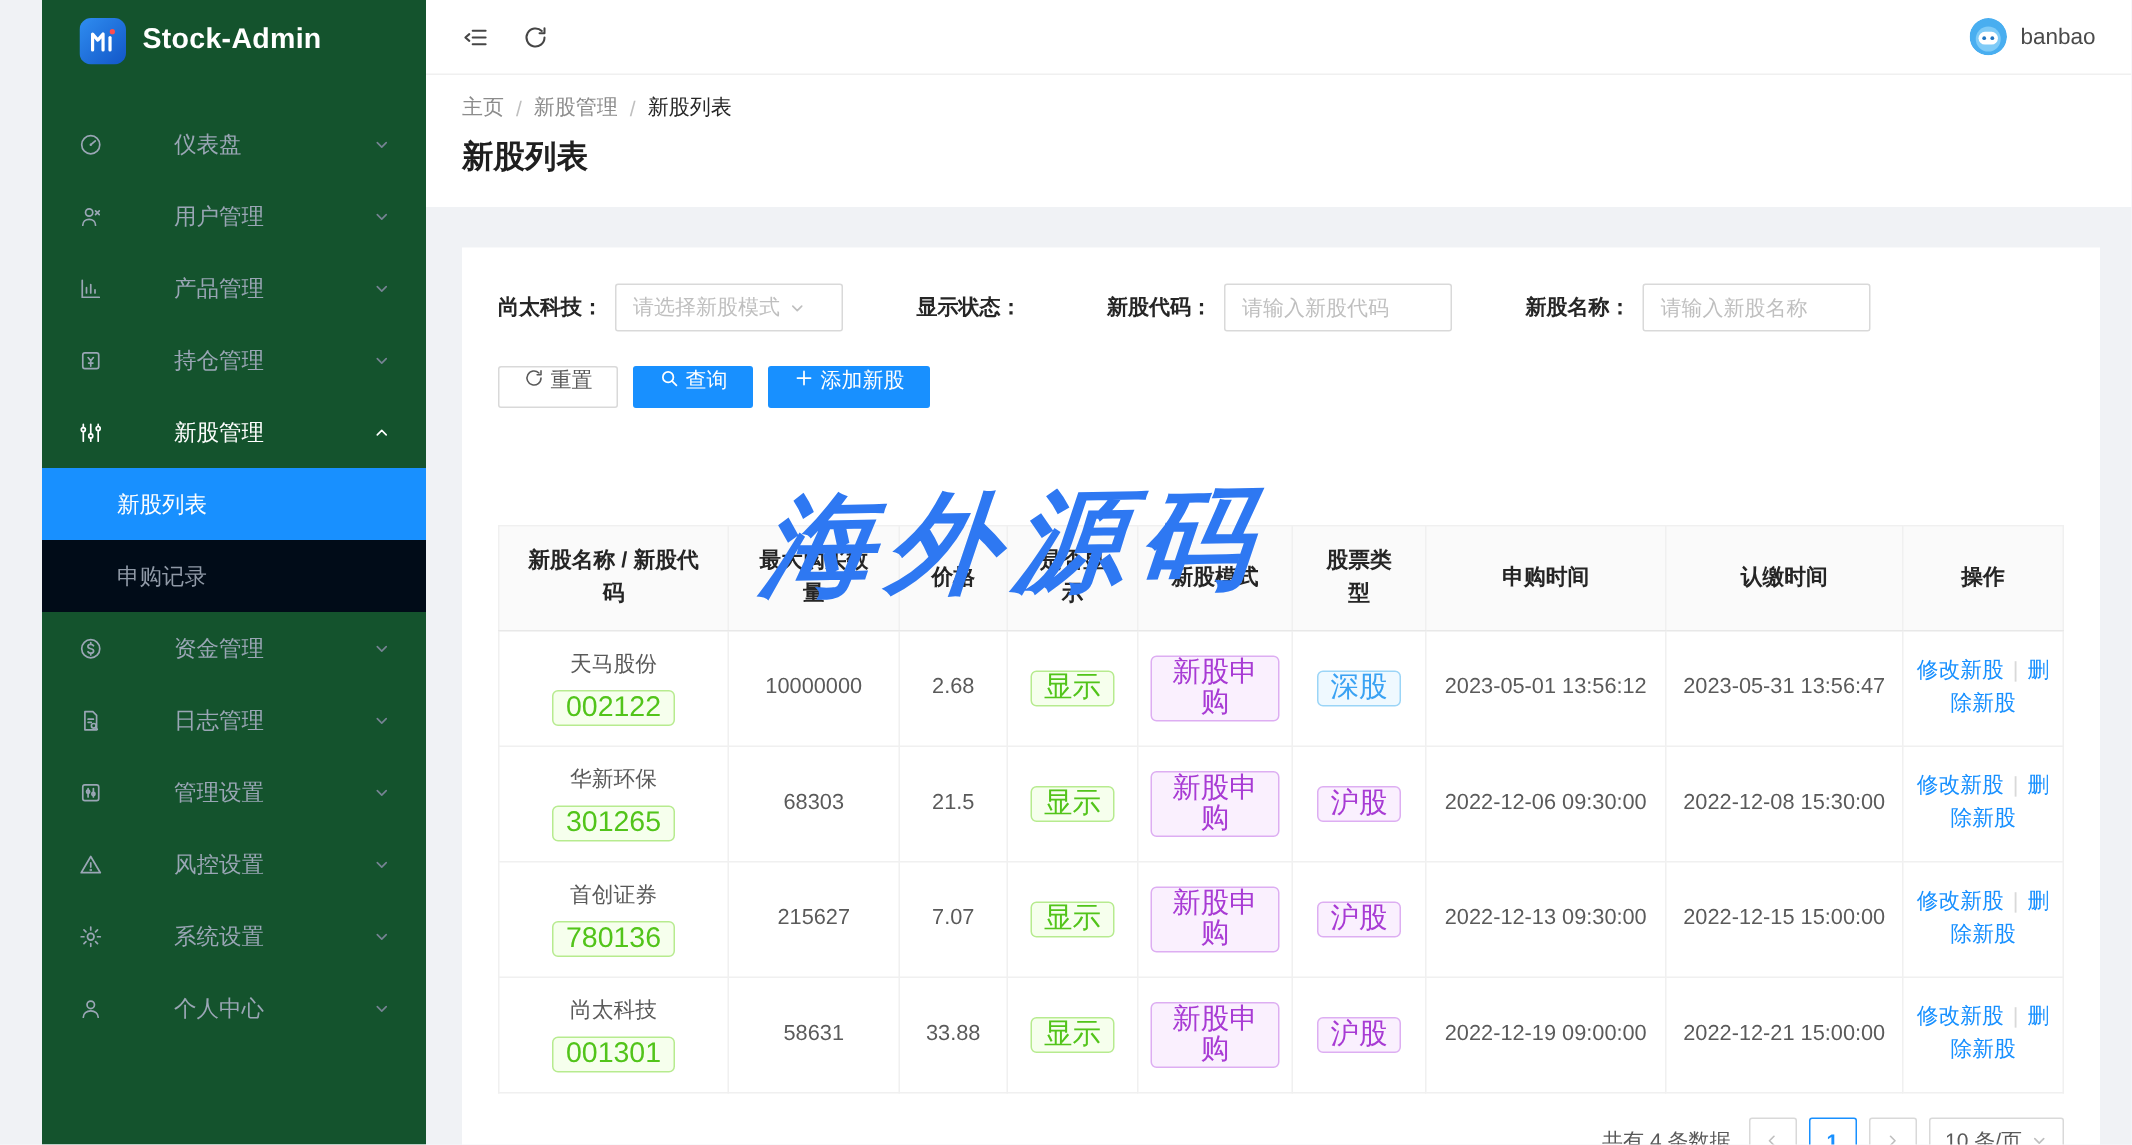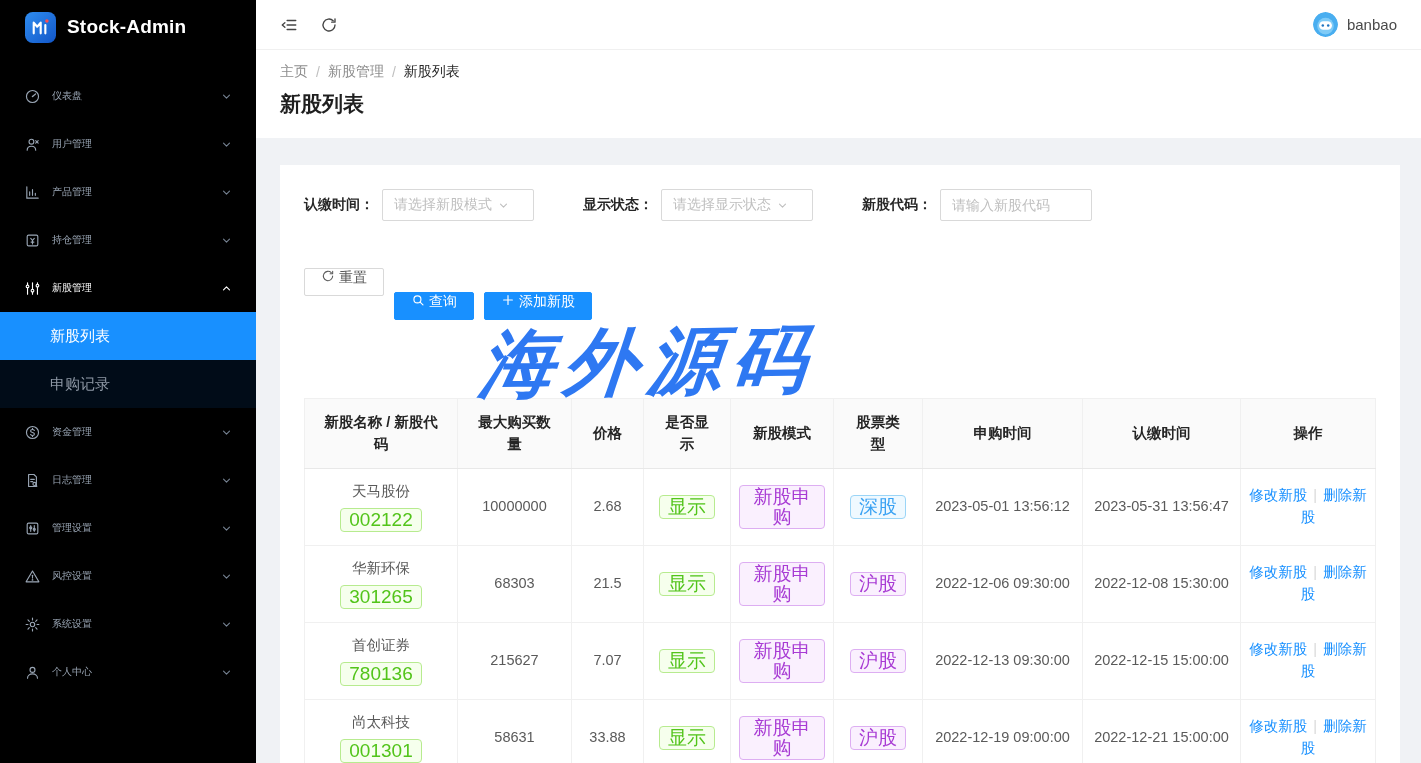--- a/index.html
+++ b/index.html
@@ -1,26 +1,26 @@
 <!DOCTYPE html>
 <html><head>
 <meta charset="utf-8">
 <style>
   * { margin:0; padding:0; box-sizing:border-box; }
   html,body { width:1421px; height:763px; overflow:hidden;
     font-family:"Liberation Sans","DejaVu Sans",sans-serif; font-size:14px; color:#595959; background:#f0f2f5; }
   .app { display:flex; width:100%; height:100%; }
 
   
-  .sidebar { width:256px; height:100%; background:#000000; flex:0 0 256px; color:#9aa6b5; overflow:hidden; }
+  .sidebar { width:256px; height:100%; background:#14532d; flex:0 0 256px; color:#9aa6b5; overflow:hidden;margin-left:28px; }
   .logo { display:flex; align-items:center; gap:11px; padding:6px 0 0 25px; height:48px; }
   .logo-icon { width:31px; height:31px; flex:0 0 31px; }
   .logo-title { font-size:19px; font-weight:700; color:#ffffff; letter-spacing:.2px; }
   .menu { list-style:none; margin-top:24px; }
-  .mi { height:48px; display:flex; align-items:center; padding:0 24px; cursor:pointer; font-size:10px; }
+  .mi { height:48px; display:flex; align-items:center; padding:0 24px; cursor:pointer; font-size:15px;gap:36px; }
   .mi-icon { width:17px; height:17px; margin-right:11px; color:#9aa6b5; flex:0 0 17px; }
   .mi-label { flex:1; }
   .mi-chev { width:11px; height:11px; color:#76markup83; color:#768393; }
   .mi.open .mi-label, .mi.open .mi-icon, .mi.open .mi-chev { color:#ffffff; }
   .submenu { list-style:none; background:#010c18; }
   .smi { height:48px; display:flex; align-items:center; padding-left:50px; font-size:15px; color:#8f99a6; cursor:pointer; }
   .smi.active { background:#1890ff; color:#ffffff; }
 
   
   .main { flex:1; display:flex; flex-direction:column; min-width:0; }
@@ -51,21 +51,21 @@
   .select .ph { color:#bfbfbf; font-size:14px; white-space:nowrap; overflow:hidden; }
   .select .chev { width:11px; height:11px; color:#bfbfbf; flex:0 0 11px; margin-left:6px; }
   .tinput { width:152px; height:32px; border:1px solid #d9d9d9; border-radius:2px; padding:0 11px; font-size:14px; color:#595959; outline:none; font-family:inherit; }
   .tinput::placeholder { color:#bfbfbf; }
 
   
   .btn-row { display:flex; align-items:center; gap:10px; margin-top:23px; }
   .btn { height:28px; display:inline-flex; gap:4px; padding:0 16px; border-radius:2px;
     border:1px solid #d9d9d9; background:#fff; color:#595959; font-size:14px; cursor:pointer; font-family:inherit; }
   .btn .bicon { width:14px; height:14px; }
-  .btn-primary { background:#1890ff; border-color:#1890ff; color:#ffffff;margin-top:48px; }
+  .btn-primary { background:#1890ff; border-color:#1890ff; color:#ffffff; }
 
   
   .watermark { position:absolute; left:200px; top:148px; font-size:74px; font-weight:700; font-style:italic;
     letter-spacing:10px; color:#2e78f2; transform:rotate(-1deg) skewX(-6deg); pointer-events:none; z-index:5; white-space:nowrap; }
 
   
   .table-wrap { margin-top:78px; }
   table { width:100%; border-collapse:collapse; table-layout:fixed; }
   col.c0{width:153px} col.c1{width:114px} col.c2{width:72px} col.c3{width:87px} col.c4{width:103px}
   col.c5{width:89px} col.c6{width:160px} col.c7{width:158px} col.c8{width:auto}
@@ -338,40 +338,38 @@
           <span class="bc-item current">新股列表</span>
         </div>
       <div class="page-title">新股列表</div>
     </div>
 
     <div class="content">
       <div class="card">
 
         <div class="filter-row">
           <div class="fgroup">
-            <span class="flabel">认缴时间：</span>
+            <span class="flabel">尚太科技：</span>
             <div class="select">
               <span class="ph">请选择新股模式</span>
               <svg class="chev" viewBox="0 0 24 24">
                   <use href="#icon-chevron-down"></use>
                 </svg>
             </div>
           </div>
           <div class="fgroup">
             <span class="flabel">显示状态：</span>
-            <div class="select">
-              <span class="ph">请选择显示状态</span>
-              <svg class="chev" viewBox="0 0 24 24">
-                  <use href="#icon-chevron-down"></use>
-                </svg>
-            </div>
           </div>
           <div class="fgroup">
             <span class="flabel">新股代码：</span>
             <input class="tinput" placeholder="请输入新股代码" style="">
+          </div>
+          <div class="fgroup">
+            <span class="flabel">新股名称：</span>
+            <input class="tinput" placeholder="请输入新股名称" style="">
           </div>
         </div>
 
         <div class="btn-row">
           <button class="btn">
             <svg class="bicon" viewBox="0 0 24 24">
                 <use href="#icon-reload"></use>
               </svg>
             <span>重置</span>
           </button>

